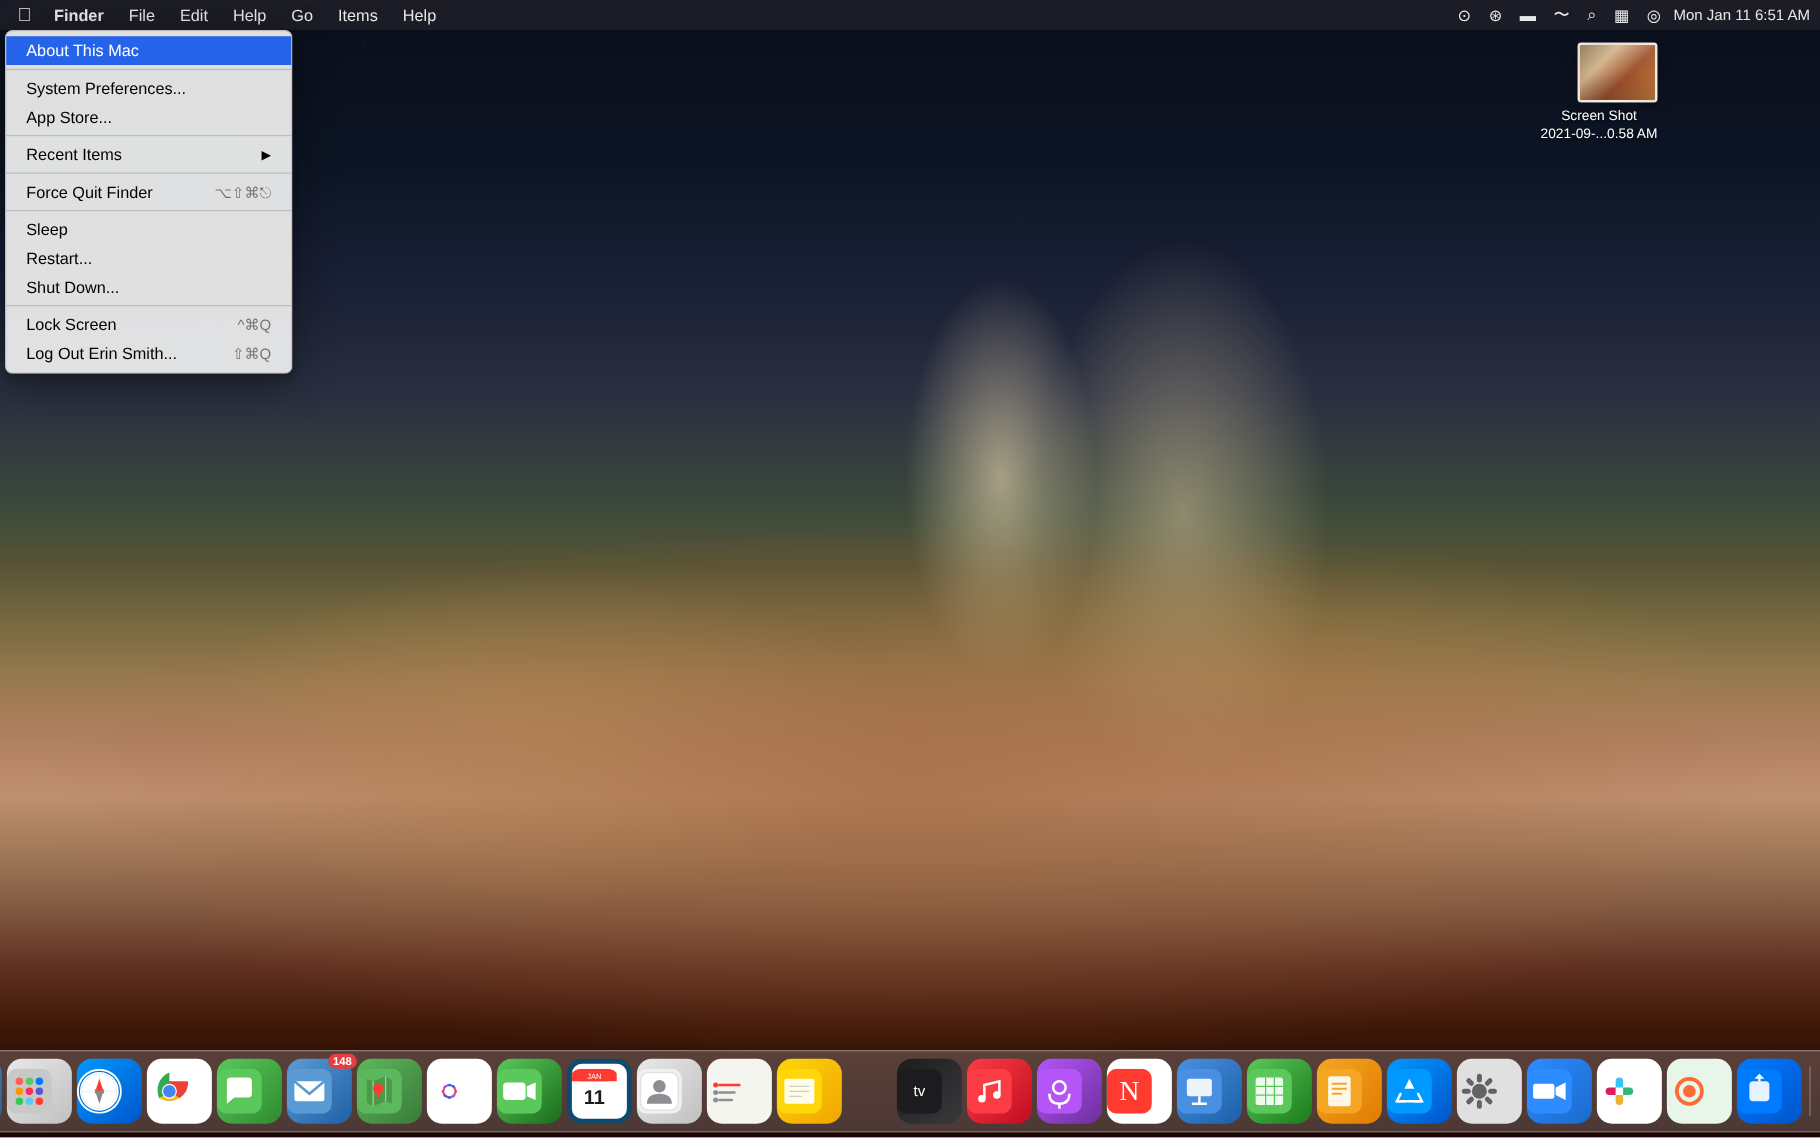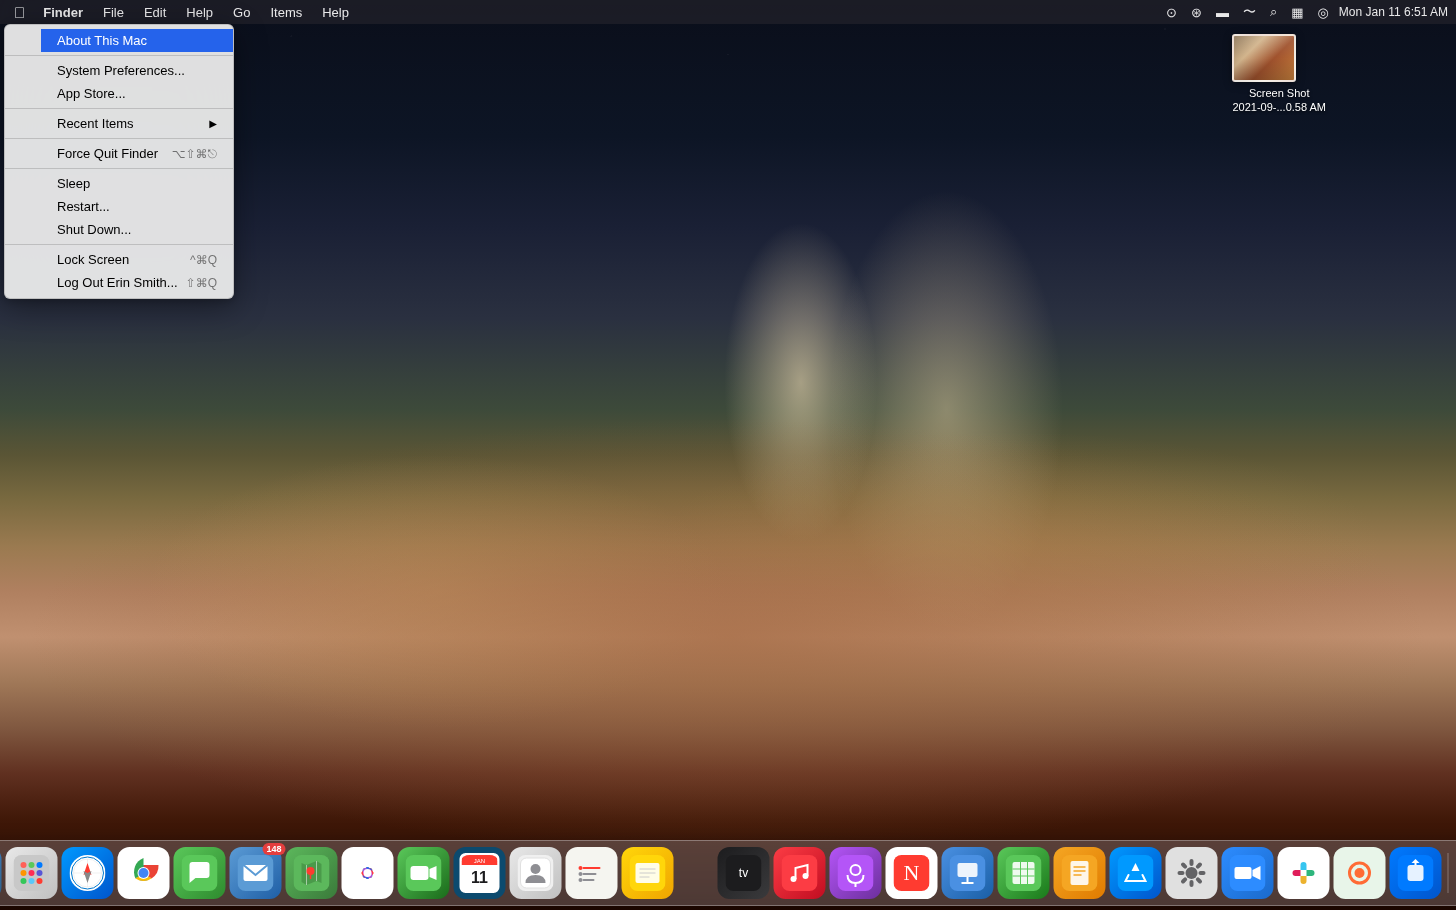--- a/index.html
+++ b/index.html
@@ -139,21 +139,20 @@
 
     .menu-item {
       display: flex;
       align-items: center;
       justify-content: space-between;
       padding: 4px 16px;
       font-size: 13px;
       color: #000;
       cursor: pointer;
       min-height: 22px;
-      margin-left: 36px;
     }
 
     .menu-item.highlighted {
       background: #2563eb;
       color: white;
     }
 
     .menu-item .shortcut {
       font-size: 12px;
       color: rgba(0,0,0,0.5);
@@ -171,21 +170,21 @@
       margin: 3px 0;
     }
 
     
     .screenshot-thumb {
       position: absolute;
       top: 34px;
       right: 130px;
       display: flex;
       flex-direction: column;
-      align-items: flex-start;
+      align-items: flex-end;
       gap: 4px;
       cursor: pointer;
       z-index: 100;
     }
 
     .screenshot-img {
       width: 64px;
       height: 48px;
       background: linear-gradient(135deg, #8B7355 0%, #D2B48C 30%, #A0522D 60%, #CD853F 100%);
       border: 2px solid rgba(255,255,255,0.8);
@@ -228,21 +227,20 @@
       z-index: 500;
     }
 
     .dock-app {
       width: 52px;
       height: 52px;
       border-radius: 12px;
       cursor: pointer;
       display: flex;
       align-items: center;
-      justify-content: center;
       position: relative;
       transition: transform 0.1s;
       font-size: 28px;
     }
 
     .dock-app .badge {
       position: absolute;
       top: -4px;
       right: -4px;
       background: #e53e3e;
@@ -466,21 +464,21 @@
   </div>
 
   <div class="dock-app app-facetime" title="FaceTime">
     <svg width="36" height="36" viewBox="0 0 36 36">
       <rect width="36" height="36" rx="8" fill="#5ac85a"></rect>
       <rect x="5" y="11" width="18" height="14" rx="3" fill="white"></rect>
       <polygon points="24,14 31,11 31,25 24,22" fill="white"></polygon>
     </svg>
   </div>
 
-  <div class="dock-app" title="Calendar" style="background:white; border: 6px solid #0c4a6e;">
+  <div class="dock-app" title="Calendar" style="background:white; border: 4px solid #0c4a6e;">
     <svg width="36" height="36" viewBox="0 0 36 36">
       <rect width="36" height="36" rx="8" fill="white"></rect>
       <rect x="0" y="0" width="36" height="10" rx="8" fill="#ff3b30"></rect>
       <rect x="0" y="6" width="36" height="4" fill="#ff3b30"></rect>
       <text x="18" y="8" text-anchor="middle" font-size="6" fill="white" font-family="sans-serif">JAN</text>
       <text x="18" y="28" text-anchor="middle" font-size="16" fill="#1c1c1e" font-weight="bold" font-family="sans-serif">11</text>
     </svg>
   </div>
 
   <div class="dock-app app-contacts" title="Contacts">

